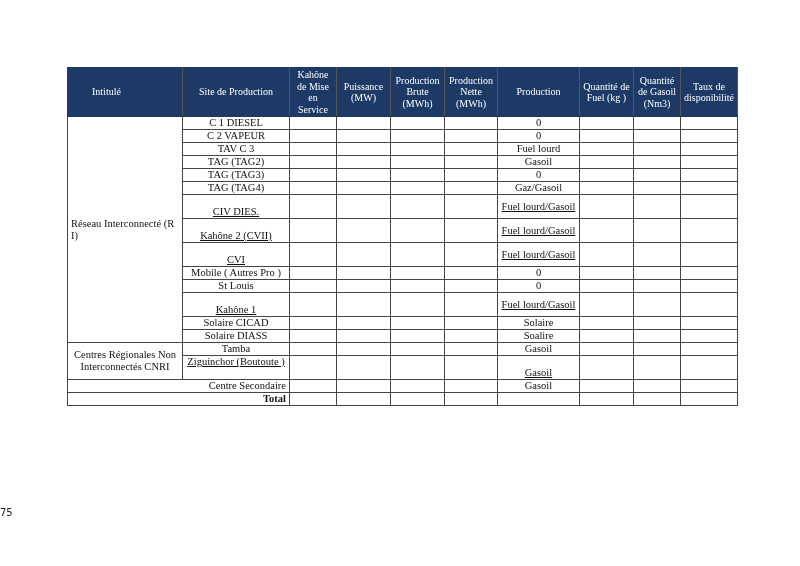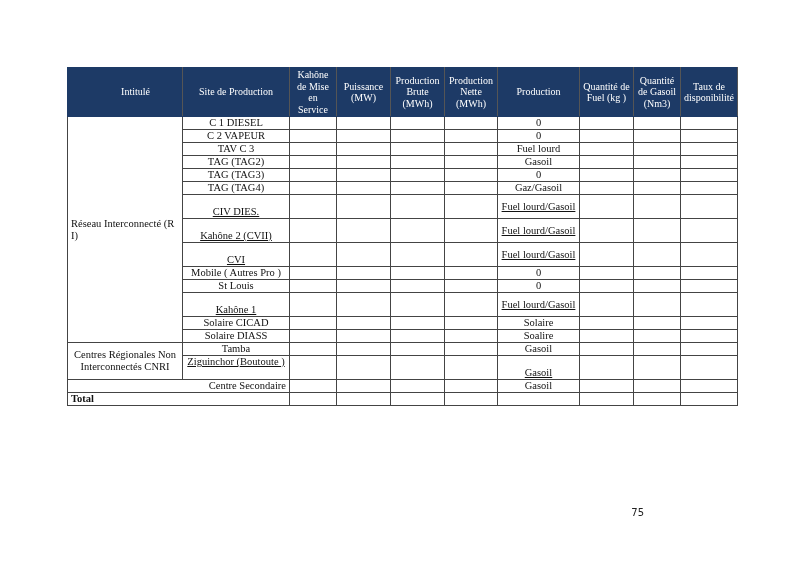--- a/index.html
+++ b/index.html
@@ -4,32 +4,32 @@
   <style>
     html, body { margin:0; padding:0; }
     body { width:800px; height:566px; background:#ffffff; position:relative; overflow:hidden;
            font-family:"Liberation Serif", "DejaVu Serif", serif; color:#111; }
     .page { position:absolute; left:0; top:0; width:800px; height:566px; }
     table.grid { position:absolute; left:67px; top:67px; border-collapse:collapse; table-layout:fixed;
                  font-size:10.5px; line-height:12px; border:1.5px solid #222; }
     table.grid td, table.grid th { border:1px solid #444; padding:0 3px; vertical-align:middle; overflow:hidden; }
     table.grid thead th { background:#1d3a66; color:#ffffff; font-weight:normal; text-align:center;
                           height:48px; font-size:10px; line-height:11.5px; border-color:#1d3a66; border-right:1px solid #555; }
-    table.grid thead th.left { text-align:center;padding-left:24px; }
+    table.grid thead th.left { text-align:left;padding-left:24px; }
     .r1 { height:12px; }
     .r2 { height:24px;text-decoration:underline; }
     td.site { text-align:center; }
     td.site.bottom { vertical-align:bottom; }
     td.fuel { text-align:center; }
     td.fuel.bottom { vertical-align:bottom; }
     td.group { text-align:left; }
     td.group-left { text-align:center; vertical-align:top; }
     td.right { text-align:right; }
-    td.total { text-align:left; font-weight:bold; }
-    .page-number { position:absolute; left:0; width:644px; top:507px; text-align:right;
+    td.total { text-align:right; font-weight:bold; }
+    .page-number { position:absolute; left:0; width:644px; top:507px; text-align:left;
                    font-family:"DejaVu Sans", sans-serif; font-size:10px; color:#222; }
   </style>
 </head>
 <body>
 
 <div class="page">
   <table class="grid">
     <colgroup>
       <col style="width:115px">
         <col style="width:107px">

